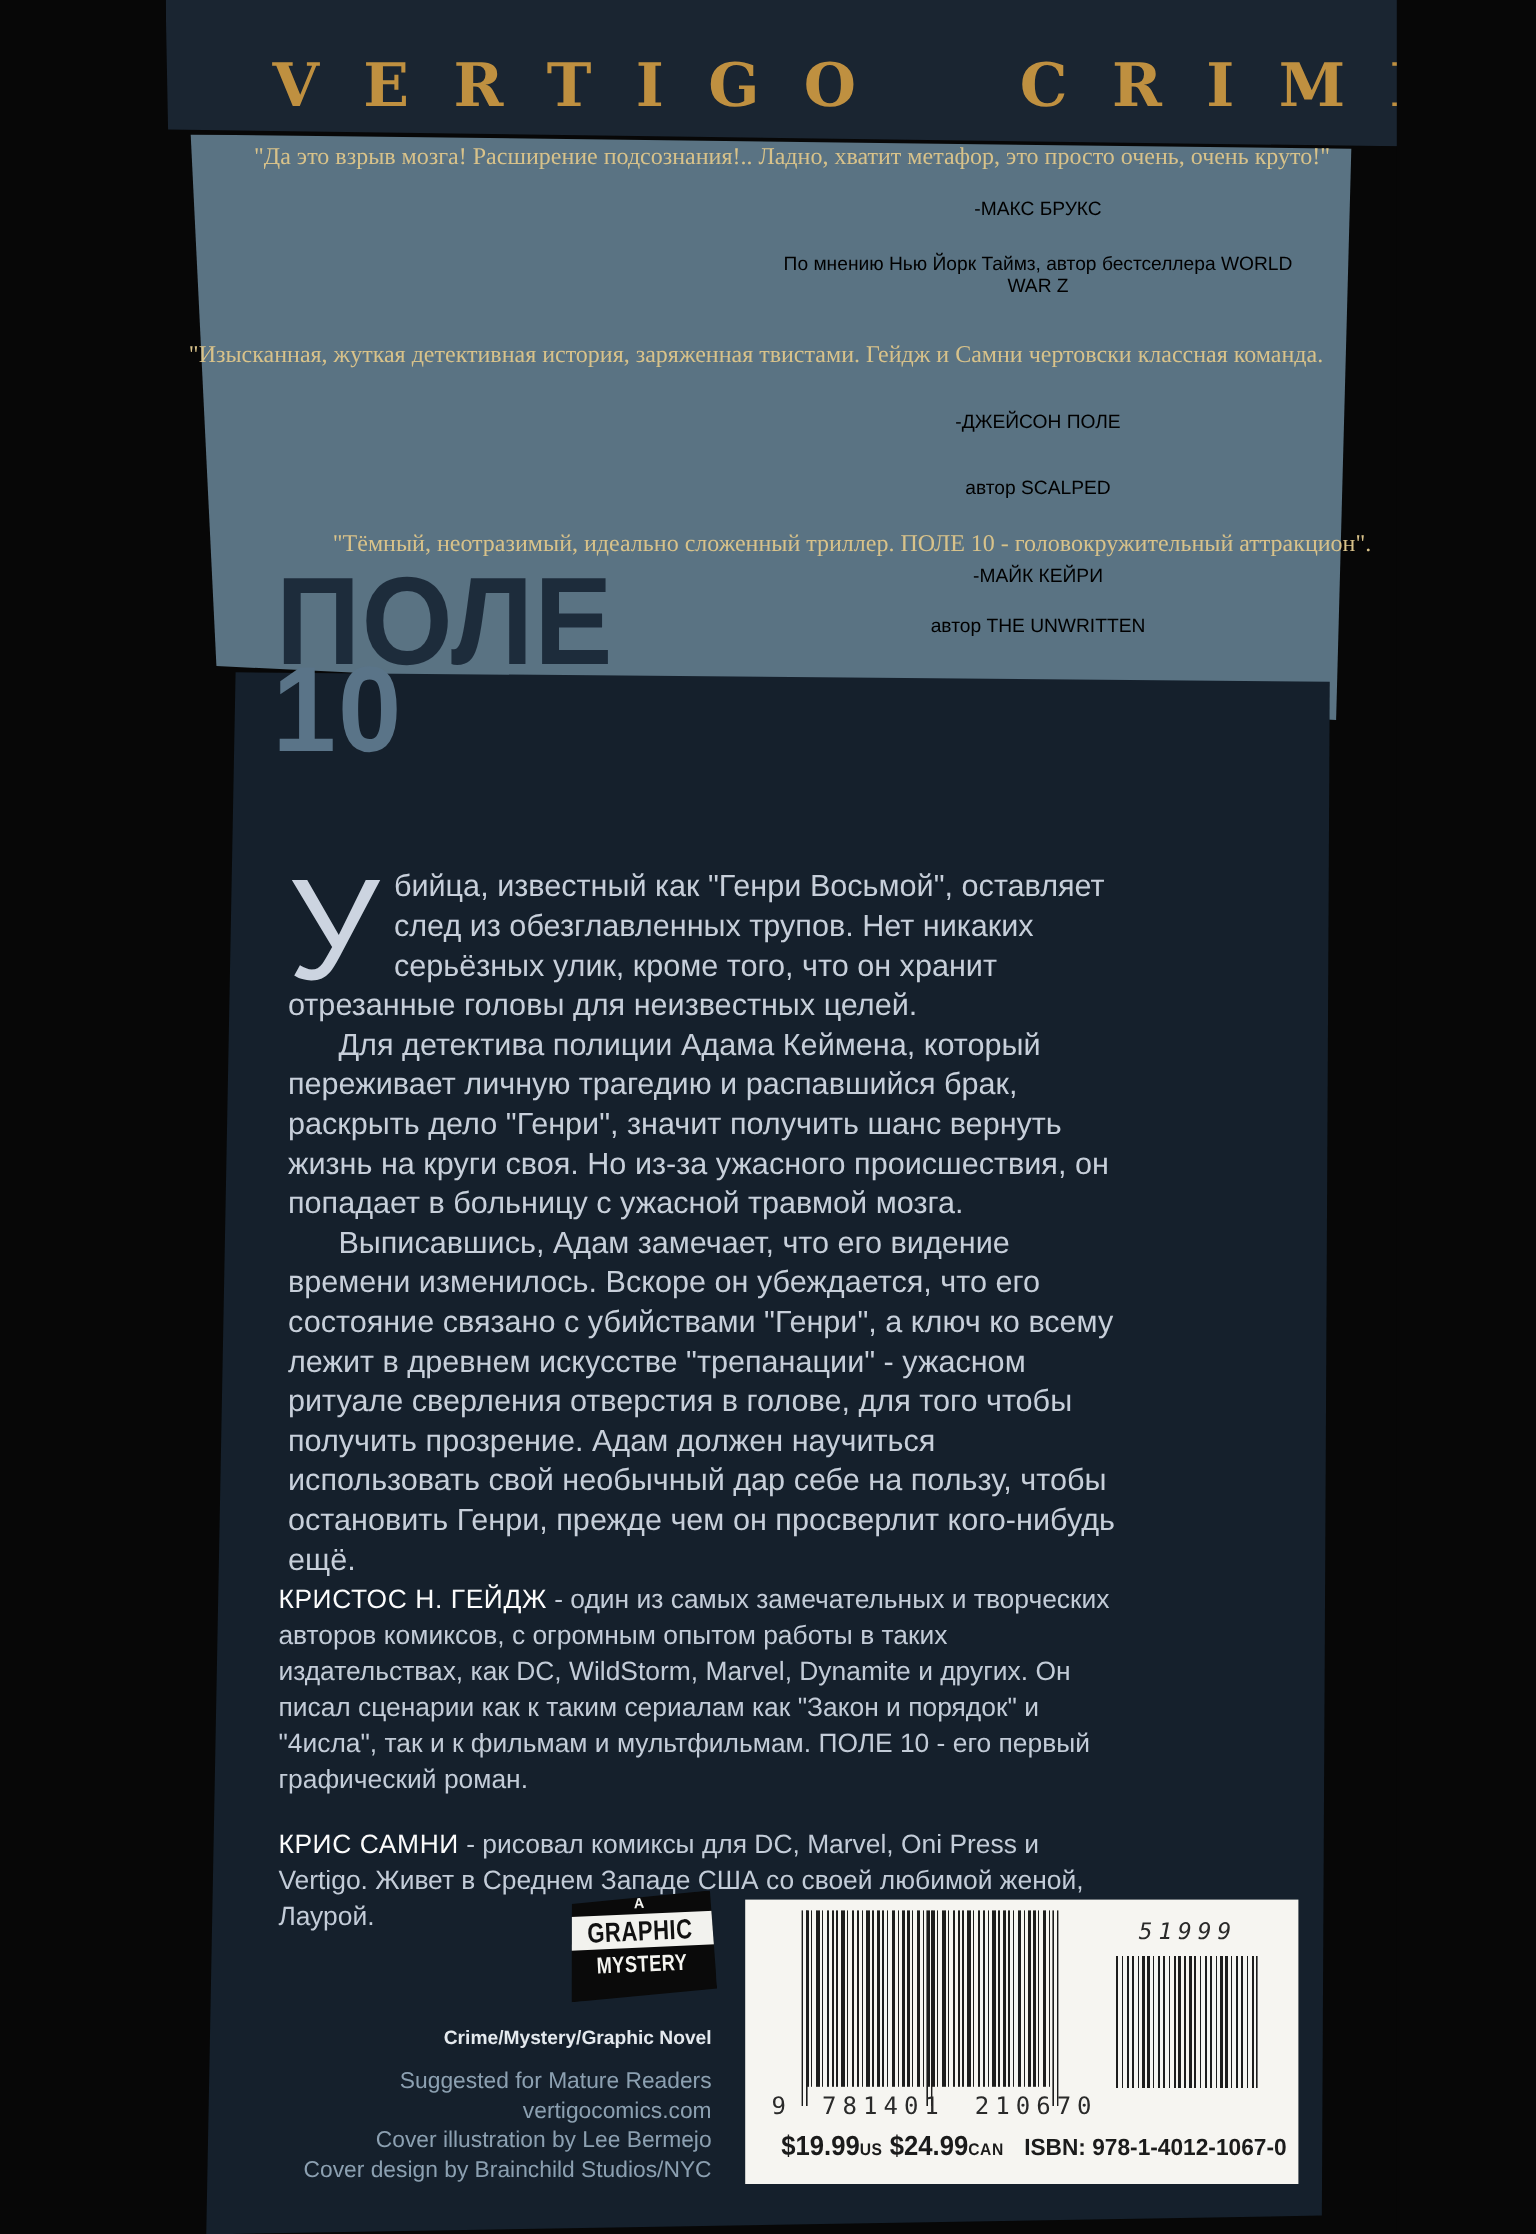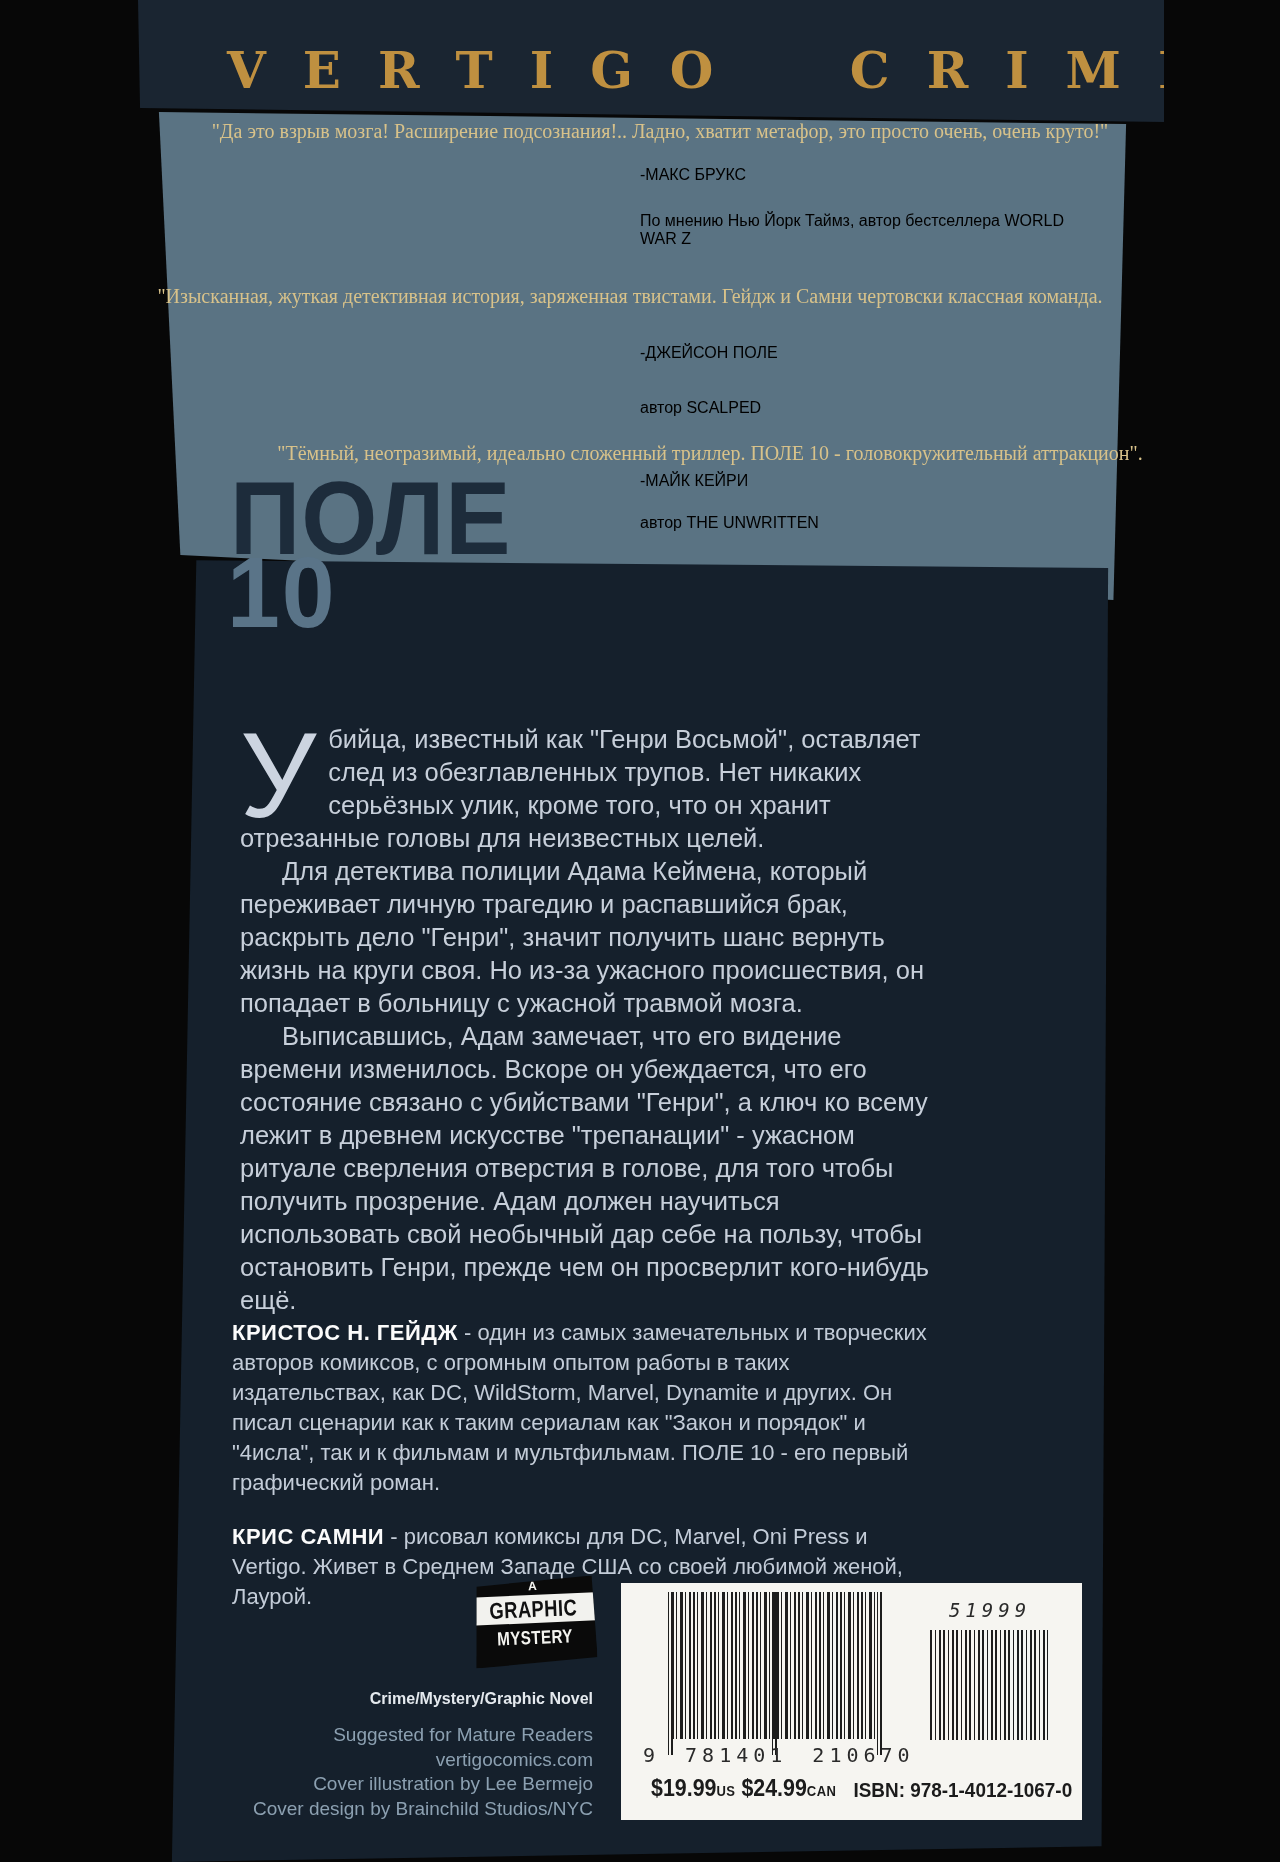--- a/index.html
+++ b/index.html
@@ -18,21 +18,21 @@
   .banner-text{position:absolute;left:227px;top:46px;font-family:"DejaVu Serif",serif;
     font-weight:bold;font-size:50px;line-height:1;color:#bf9040;letter-spacing:37px;
     word-spacing:45px;white-space:nowrap;}
 
   
   .q{position:absolute;left:155px;width:950px;text-align:center;
      font-family:"Liberation Serif",serif;font-size:20px;line-height:30px;color:#d8c28a;}
   .q1{top:116px;padding-left:30px;}
   .q2{top:281px;}
   .q3{top:438px;padding-left:80px;}
-  .attrib{position:absolute;left:640px;width:450px;text-align:left;}
+  .attrib{position:absolute;left:640px;width:450px;text-align:center;}
   .at1-name{top:166px;} .at1-credit{top:212px;}
   .at2-name{top:344px;} .at2-credit{top:399px;}
   .at3-name{top:472px;} .at3-credit{top:514px;}
   .attrib{position:absolute;}
 
   
   .title-line1{position:absolute;left:230px;top:466px;font-size:104px;line-height:1;
     font-weight:bold;color:#1d2c3b;letter-spacing:1px;transform:scaleX(.94);transform-origin:left top;}
   .title-line2{position:absolute;left:227px;top:542px;font-size:101px;line-height:1;
     font-weight:bold;color:#5a7488;letter-spacing:2px;transform:scaleX(.94);transform-origin:left top;}
@@ -42,21 +42,21 @@
     font-size:25.5px;line-height:33px;color:#c7cfda;text-align:left;}
   .synopsis p{margin:0;}
   .synopsis .indent{text-indent:42px;}
   .dropcap{float:left;font-size:120px;line-height:92px;padding:6px 12px 0 0;
     font-weight:normal;color:#ccd4e0;}
 
   
   .bios{position:absolute;left:232px;top:1318px;width:706px;
     font-size:22px;line-height:30px;color:#c3ccd8;}
   .bios p{margin:0 0 24px 0;}
-  .bio-name{font-weight:bold;color:#fbfbfb;letter-spacing:.5px;}
+  .bio-name{font-weight:normal;color:#fbfbfb;letter-spacing:.5px;}
 
   
   .gm-logo{position:absolute;left:472px;top:1578px;width:124px;height:88px;background:#0a0a0a;
     transform:rotate(-2.5deg);clip-path:polygon(5% 7%,98% 0%,100% 93%,2% 100%);
     display:flex;flex-direction:column;align-items:center;}
   .gm-a{color:#f4f4f0;font-weight:bold;font-size:12px;line-height:17px;height:17px;}
   .gm-band{background:#f2f2ee;width:100%;height:28px;display:flex;align-items:center;justify-content:center;}
   .gm-graphic{color:#111;font-weight:bold;font-size:23px;letter-spacing:.5px;transform:scaleX(.8);white-space:nowrap;}
   .gm-mystery{color:#f4f4f0;font-weight:bold;font-size:19px;line-height:30px;letter-spacing:.5px;
     transform:scaleX(.8);white-space:nowrap;}

